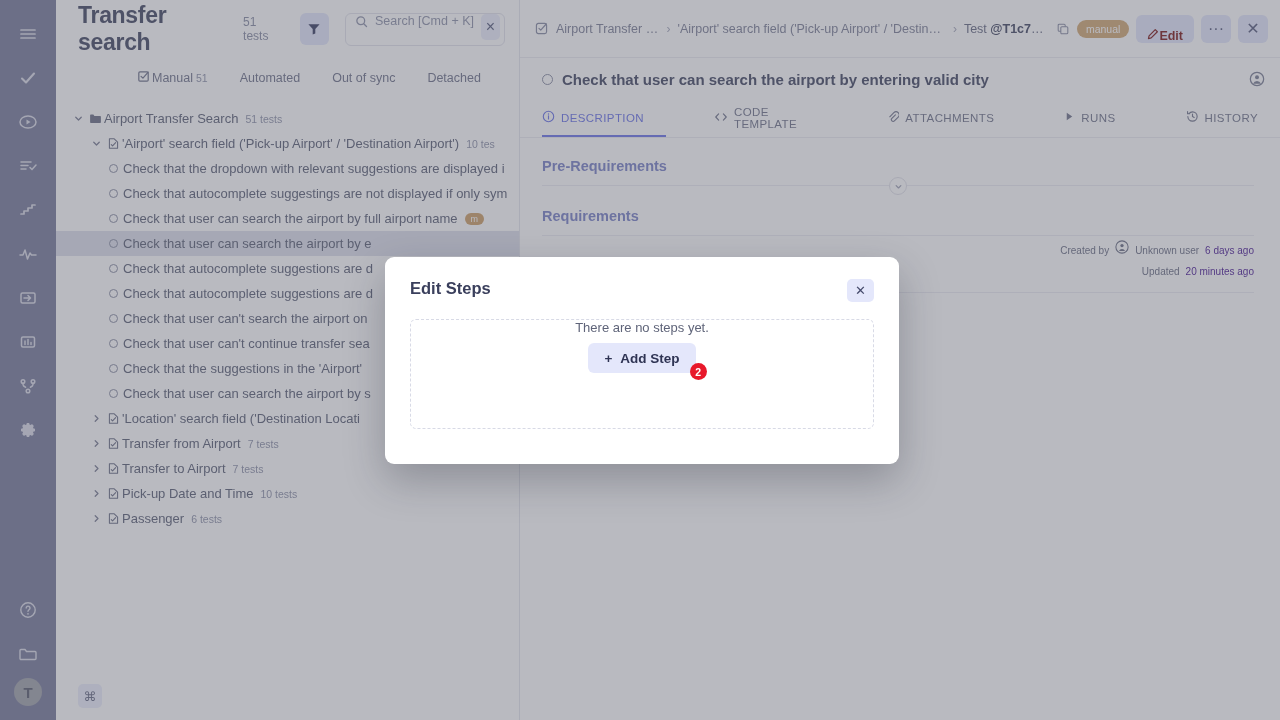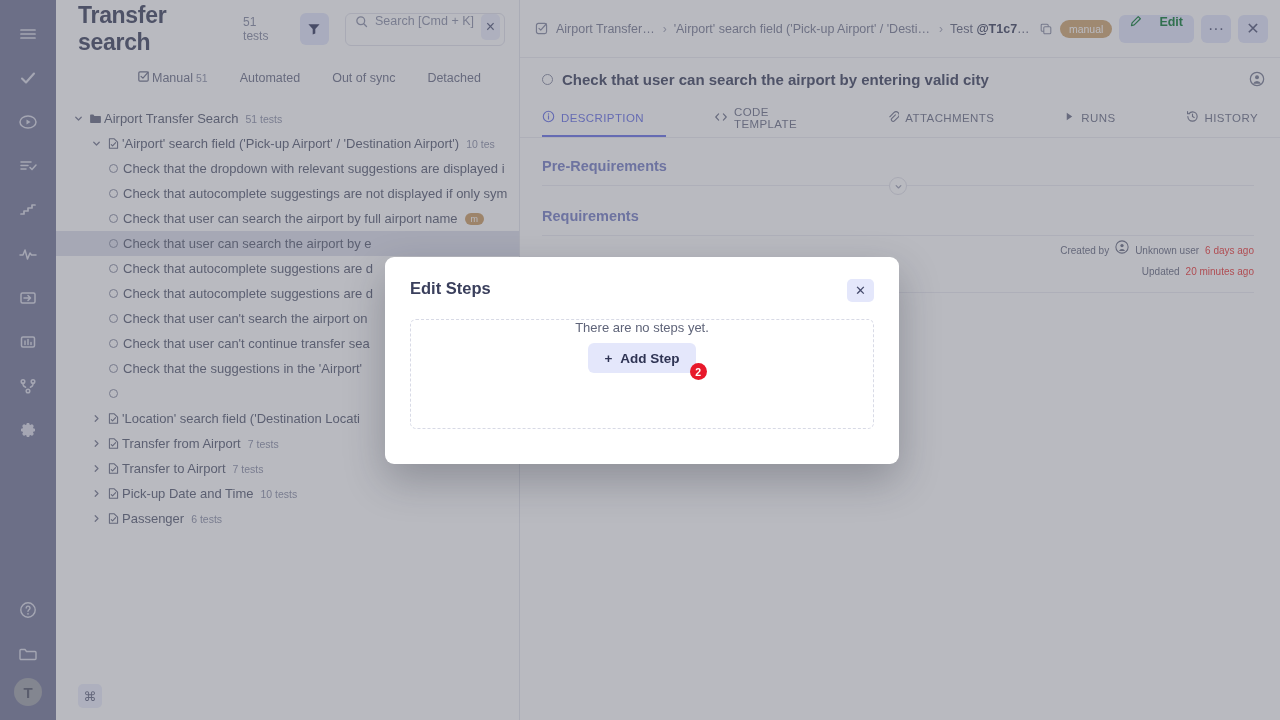--- a/index.html
+++ b/index.html
@@ -134,23 +134,23 @@
   .bc-item { font-size: 12.5px; color: #80849a; white-space: nowrap; overflow: hidden; text-overflow: ellipsis; }
   .bc-item.last { color: #6a6e86; }
   .bc-item.last b { color: #474c66; }
   .bc-sep { font-size: 12px; color: #a8abbd; flex: none; }
   .bc-copy { color: #8b8fa5; flex: none; display: flex; margin-left: 2px; }
   .pill-manual {
     background: #d3ab78; color: #fff; font-size: 10.5px;
     border-radius: 9px; padding: 3px 9px; flex: none;
   }
   .btn-edit {
-    background: #e4e7fb; color: #15803d; font-size: 12.5px; font-weight: bold;
+    background: #e4e7fb; color: #7f1d1d; font-size: 12.5px; font-weight: bold;
     border-radius: 6px; height: 28px; padding: 0 11px;
-    display: flex; align-items: flex-start; gap: 17px; flex: none;
+    display: flex; align-items: flex-end; gap: 0; flex: none;
   }
   .btn-sq {
     width: 30px; height: 28px; border-radius: 6px; background: #e4e7fb;
     display: flex; align-items: center; justify-content: center;
     color: #5b6080; flex: none;
   }
 
   .test-title-row {
     height: 42px; display: flex; align-items: center; padding: 0 14px 0 22px; gap: 9px;
   }
@@ -190,21 +190,21 @@
     font-size: 11px; color: #8a8ea4;
   }
   .beta-badge {
     background: #dfe2f6; color: #8f94b6; font-size: 9px;
     border-radius: 8px; padding: 2px 7px;
   }
   .meta {
     position: absolute; right: 26px; top: 240px;
     text-align: right; font-size: 10px; color: #6e7287; line-height: 21px;
   }
-  .meta .muted { color: #ef4444; }
+  .meta .muted { color: #4c1d95; }
   .meta-row { display: flex; align-items: center; justify-content: flex-end; gap: 6px; }
 
   
   .scrim {
     position: absolute; inset: 0;
     background: rgba(88, 90, 104, 0.42);
     z-index: 50;
   }
   .modal {
     position: absolute; left: 385px; top: 257px;
@@ -426,20 +426,21 @@
           <div class="tree-row" style="padding-left: 50px;">
             <span class="tw-dot"></span>
             <span class="tw-label">Check that user can't continue transfer sea</span>
           </div>
           <div class="tree-row" style="padding-left: 50px;">
             <span class="tw-dot"></span>
             <span class="tw-label">Check that the suggestions in the 'Airport'</span>
           </div>
           <div class="tree-row" style="padding-left: 50px;">
             <span class="tw-dot"></span>
+            <span class="tw-label">Check that user can search the airport by s</span>
           </div>
           <div class="tree-row" style="padding-left: 32px;">
             <span class="tw-chev">
               <svg width="11" height="11" viewBox="0 0 12 12" fill="none" stroke="currentColor" stroke-width="1.4" stroke-linecap="round" stroke-linejoin="round">
                 <path d="M4.6 3l3 3-3 3"></path>
               </svg>
             </span>
             <span class="tw-icon">
               <svg width="13" height="13" viewBox="0 0 14 14" fill="none" stroke="currentColor" stroke-width="1.15">
                 <path d="M2.6 1.9h5.2l3.6 3.5v6.7H2.6z" stroke-linejoin="round"></path>

